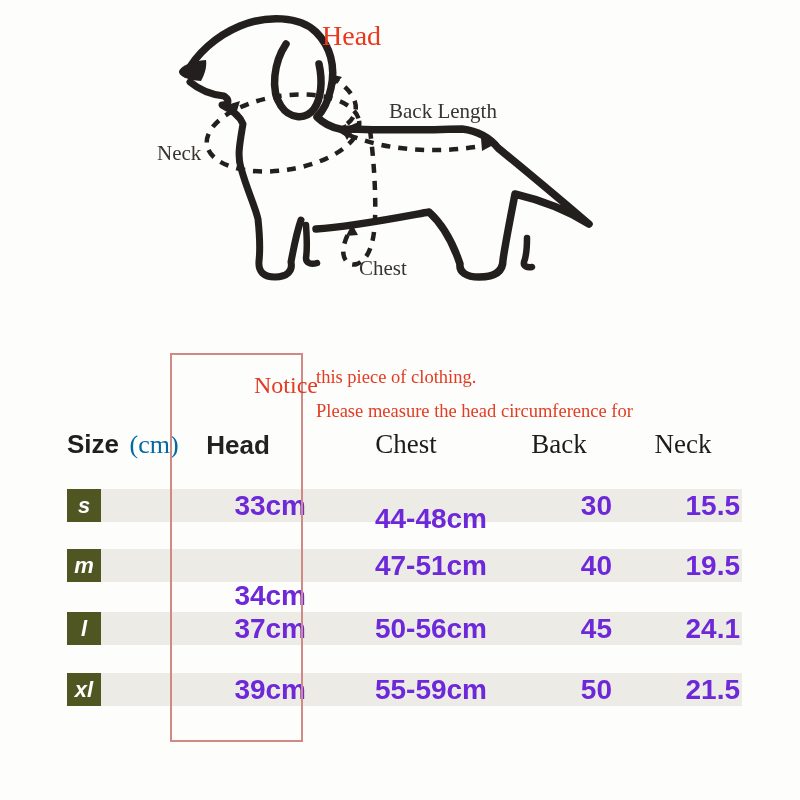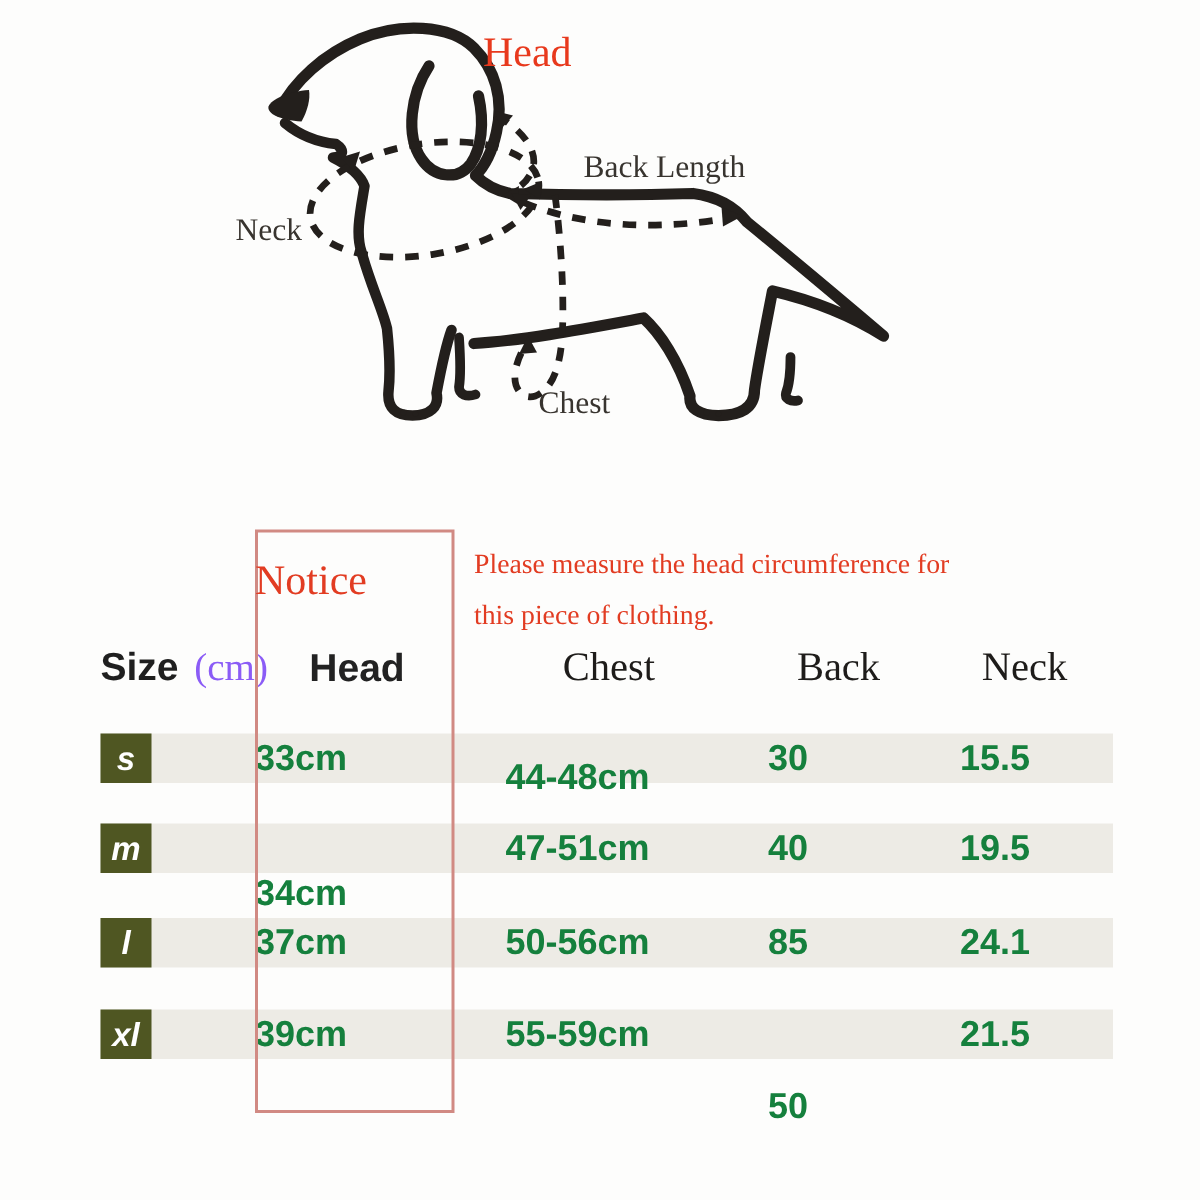--- a/index.html
+++ b/index.html
@@ -19,49 +19,49 @@
     font-family:"Liberation Serif", serif;
     font-size:28px;color:#e8391d;white-space:nowrap;
   }
   
   .notice-box{
     left:170px;top:353px;width:133px;height:389px;
     border:2px solid #d18a83;box-sizing:border-box;background:transparent;
     z-index:5;
   }
   .notice-title{
-    left:170px;top:372px;width:148px;text-align:left;
-    font-size:28px;color:#e23c22;z-index:6;
+    left:170px;top:372px;width:148px;text-align:right;
+    font-size:24px;color:#e23c22;z-index:6;
   }
   .notice-msg{
     left:316px;top:360px;width:470px;
     font-size:18.5px;line-height:34px;color:#e23c22;
   }
   
   .hdr-serif{
     font-family:"Liberation Serif", serif;font-size:27px;color:#1e1c1a;
     text-align:center;white-space:nowrap;
   }
   .hdr-sans{
     font-family:"Liberation Sans", sans-serif;font-weight:700;
     font-size:26px;color:#222;text-align:center;white-space:nowrap;
   }
   .size-hdr{left:67px;top:429px;white-space:nowrap;}
   .size-hdr .sz{font-family:"Liberation Sans",sans-serif;font-weight:700;font-size:26px;color:#1f1f1f;}
-  .size-hdr .un{font-family:"Liberation Serif",serif;font-size:26px;color:#8b5cf6;}
+  .size-hdr .un{font-family:"Liberation Serif",serif;font-size:26px;color:#0369a1;}
   .stripe{background:#edebe5;left:67px;width:675px;height:33px;z-index:1;}
   .badge{
     left:67px;width:34px;height:33px;background:#4f5622;z-index:2;
     color:#ffffff;font-family:"Liberation Sans",sans-serif;
     font-style:italic;font-weight:700;font-size:22px;
     display:flex;align-items:center;justify-content:center;
   }
   .cell{
     font-family:"Liberation Sans",sans-serif;font-weight:700;
-    font-size:24px;color:#15803d;text-align:left;line-height:33px;
+    font-size:28px;color:#6d28d9;text-align:right;line-height:33px;
     z-index:2;white-space:nowrap;
   }
   .c-head{left:170px;width:136px;}
   .c-chest{left:337px;width:150px;}
   .c-back{left:512px;width:100px;}
   .c-neck{left:640px;width:100px;}
 </style>
 </head>
 <body>
 
@@ -117,22 +117,22 @@
 </svg>
 
 <span class="abs head-label" style="left:322px;top:20px;">Head</span>
 <span class="abs measure-label" style="left:389px;top:99px;">Back Length</span>
 <span class="abs measure-label" style="left:157px;top:141px;">Neck</span>
 <span class="abs measure-label" style="left:359px;top:256px;">Chest</span>
 
 <div class="abs notice-box"></div>
 <div class="abs notice-title">Notice</div>
 <div class="abs notice-msg">
+  <div>this piece of clothing.</div>
   <div>Please measure the head circumference for</div>
-  <div>this piece of clothing.</div>
 </div>
 
 <div class="abs size-hdr">
   <span class="sz">Size</span>
   <span class="un">&nbsp;</span><span class="un">(cm)</span>
 </div>
 <div class="abs hdr-sans" style="left:188px;top:430px;width:100px;">Head</div>
 <div class="abs hdr-serif" style="left:346px;top:429px;width:120px;">Chest</div>
 <div class="abs hdr-serif" style="left:509px;top:429px;width:100px;">Back</div>
 <div class="abs hdr-serif" style="left:633px;top:429px;width:100px;">Neck</div>
@@ -148,21 +148,21 @@
 <div class="abs badge" style="top:549px;">m</div>
 <div class="abs cell c-head" style="top:579px;">34cm</div>
 <div class="abs cell c-chest" style="top:549px;">47-51cm</div>
 <div class="abs cell c-back" style="top:549px;">40</div>
 <div class="abs cell c-neck" style="top:549px;">19.5</div>
 
 <div class="abs stripe" style="top:612px;"></div>
 <div class="abs badge" style="top:612px;">l</div>
 <div class="abs cell c-head" style="top:612px;">37cm</div>
 <div class="abs cell c-chest" style="top:612px;">50-56cm</div>
-<div class="abs cell c-back" style="top:612px;">85</div>
+<div class="abs cell c-back" style="top:612px;">45</div>
 <div class="abs cell c-neck" style="top:612px;">24.1</div>
 
 <div class="abs stripe" style="top:673px;"></div>
 <div class="abs badge" style="top:673px;">xl</div>
 <div class="abs cell c-head" style="top:673px;">39cm</div>
 <div class="abs cell c-chest" style="top:673px;">55-59cm</div>
-<div class="abs cell c-back" style="top:673px;margin-top:48px;">50</div>
+<div class="abs cell c-back" style="top:673px;">50</div>
 <div class="abs cell c-neck" style="top:673px;">21.5</div>
 
 </body></html>

